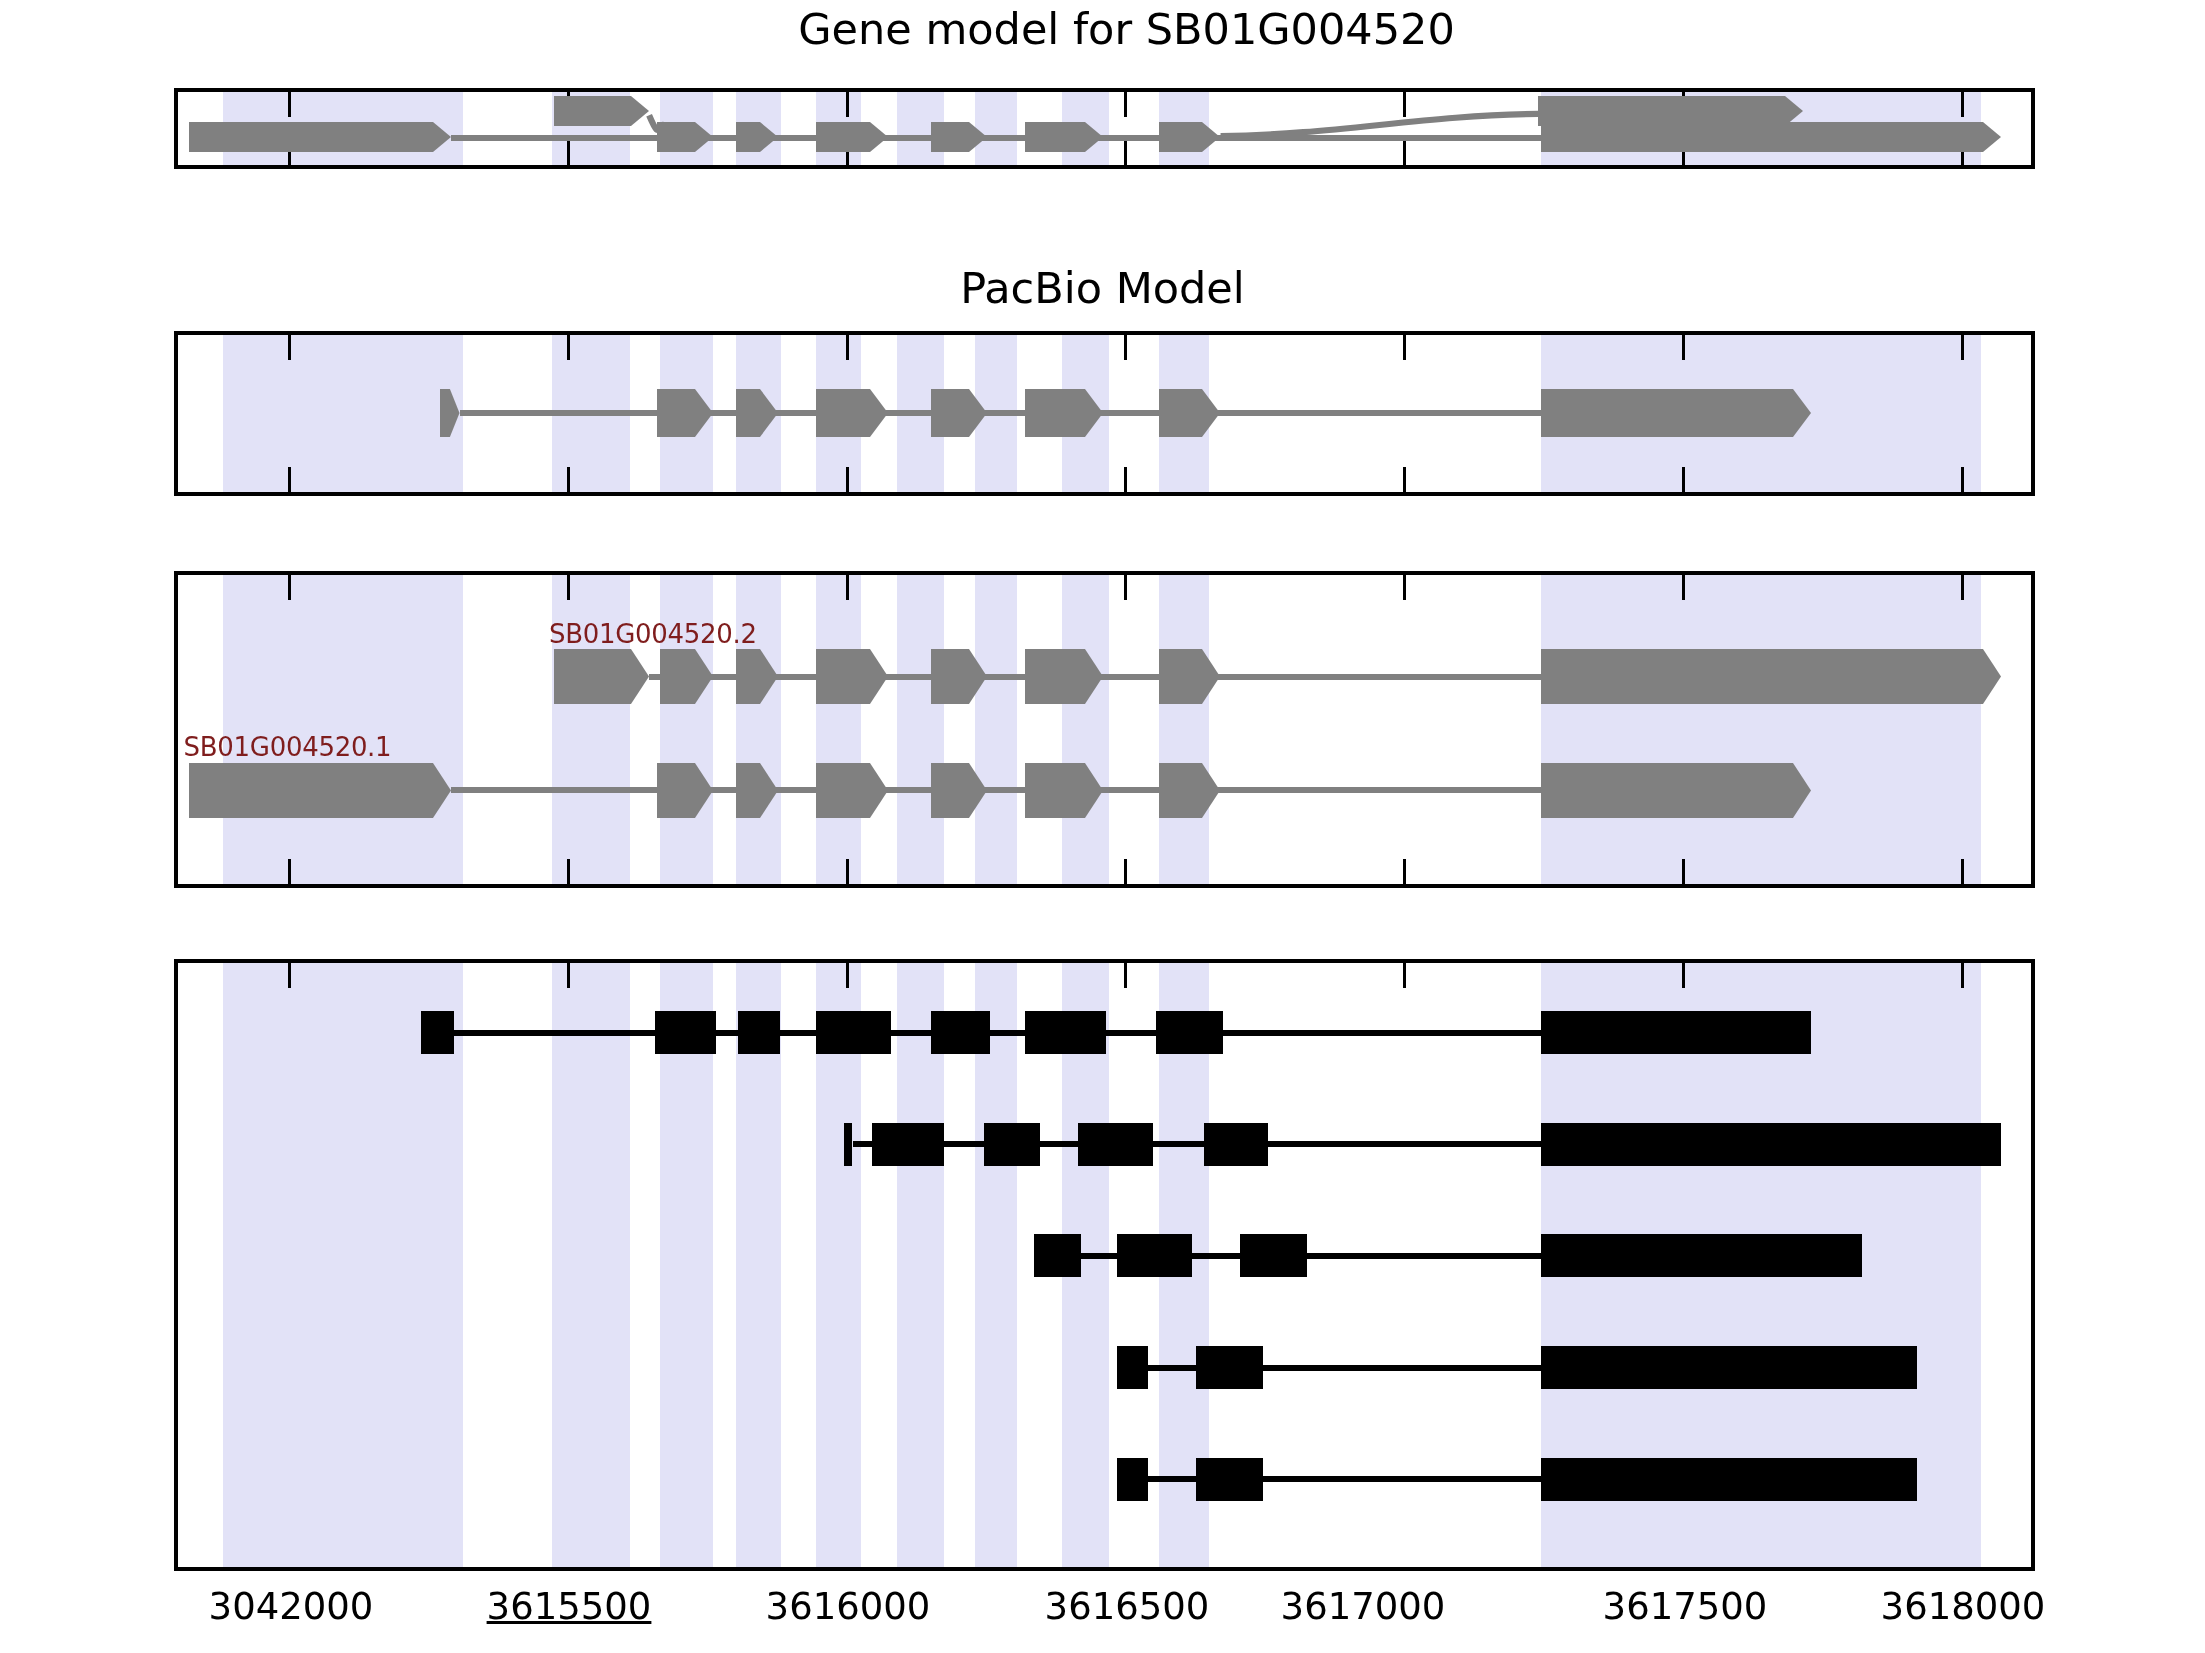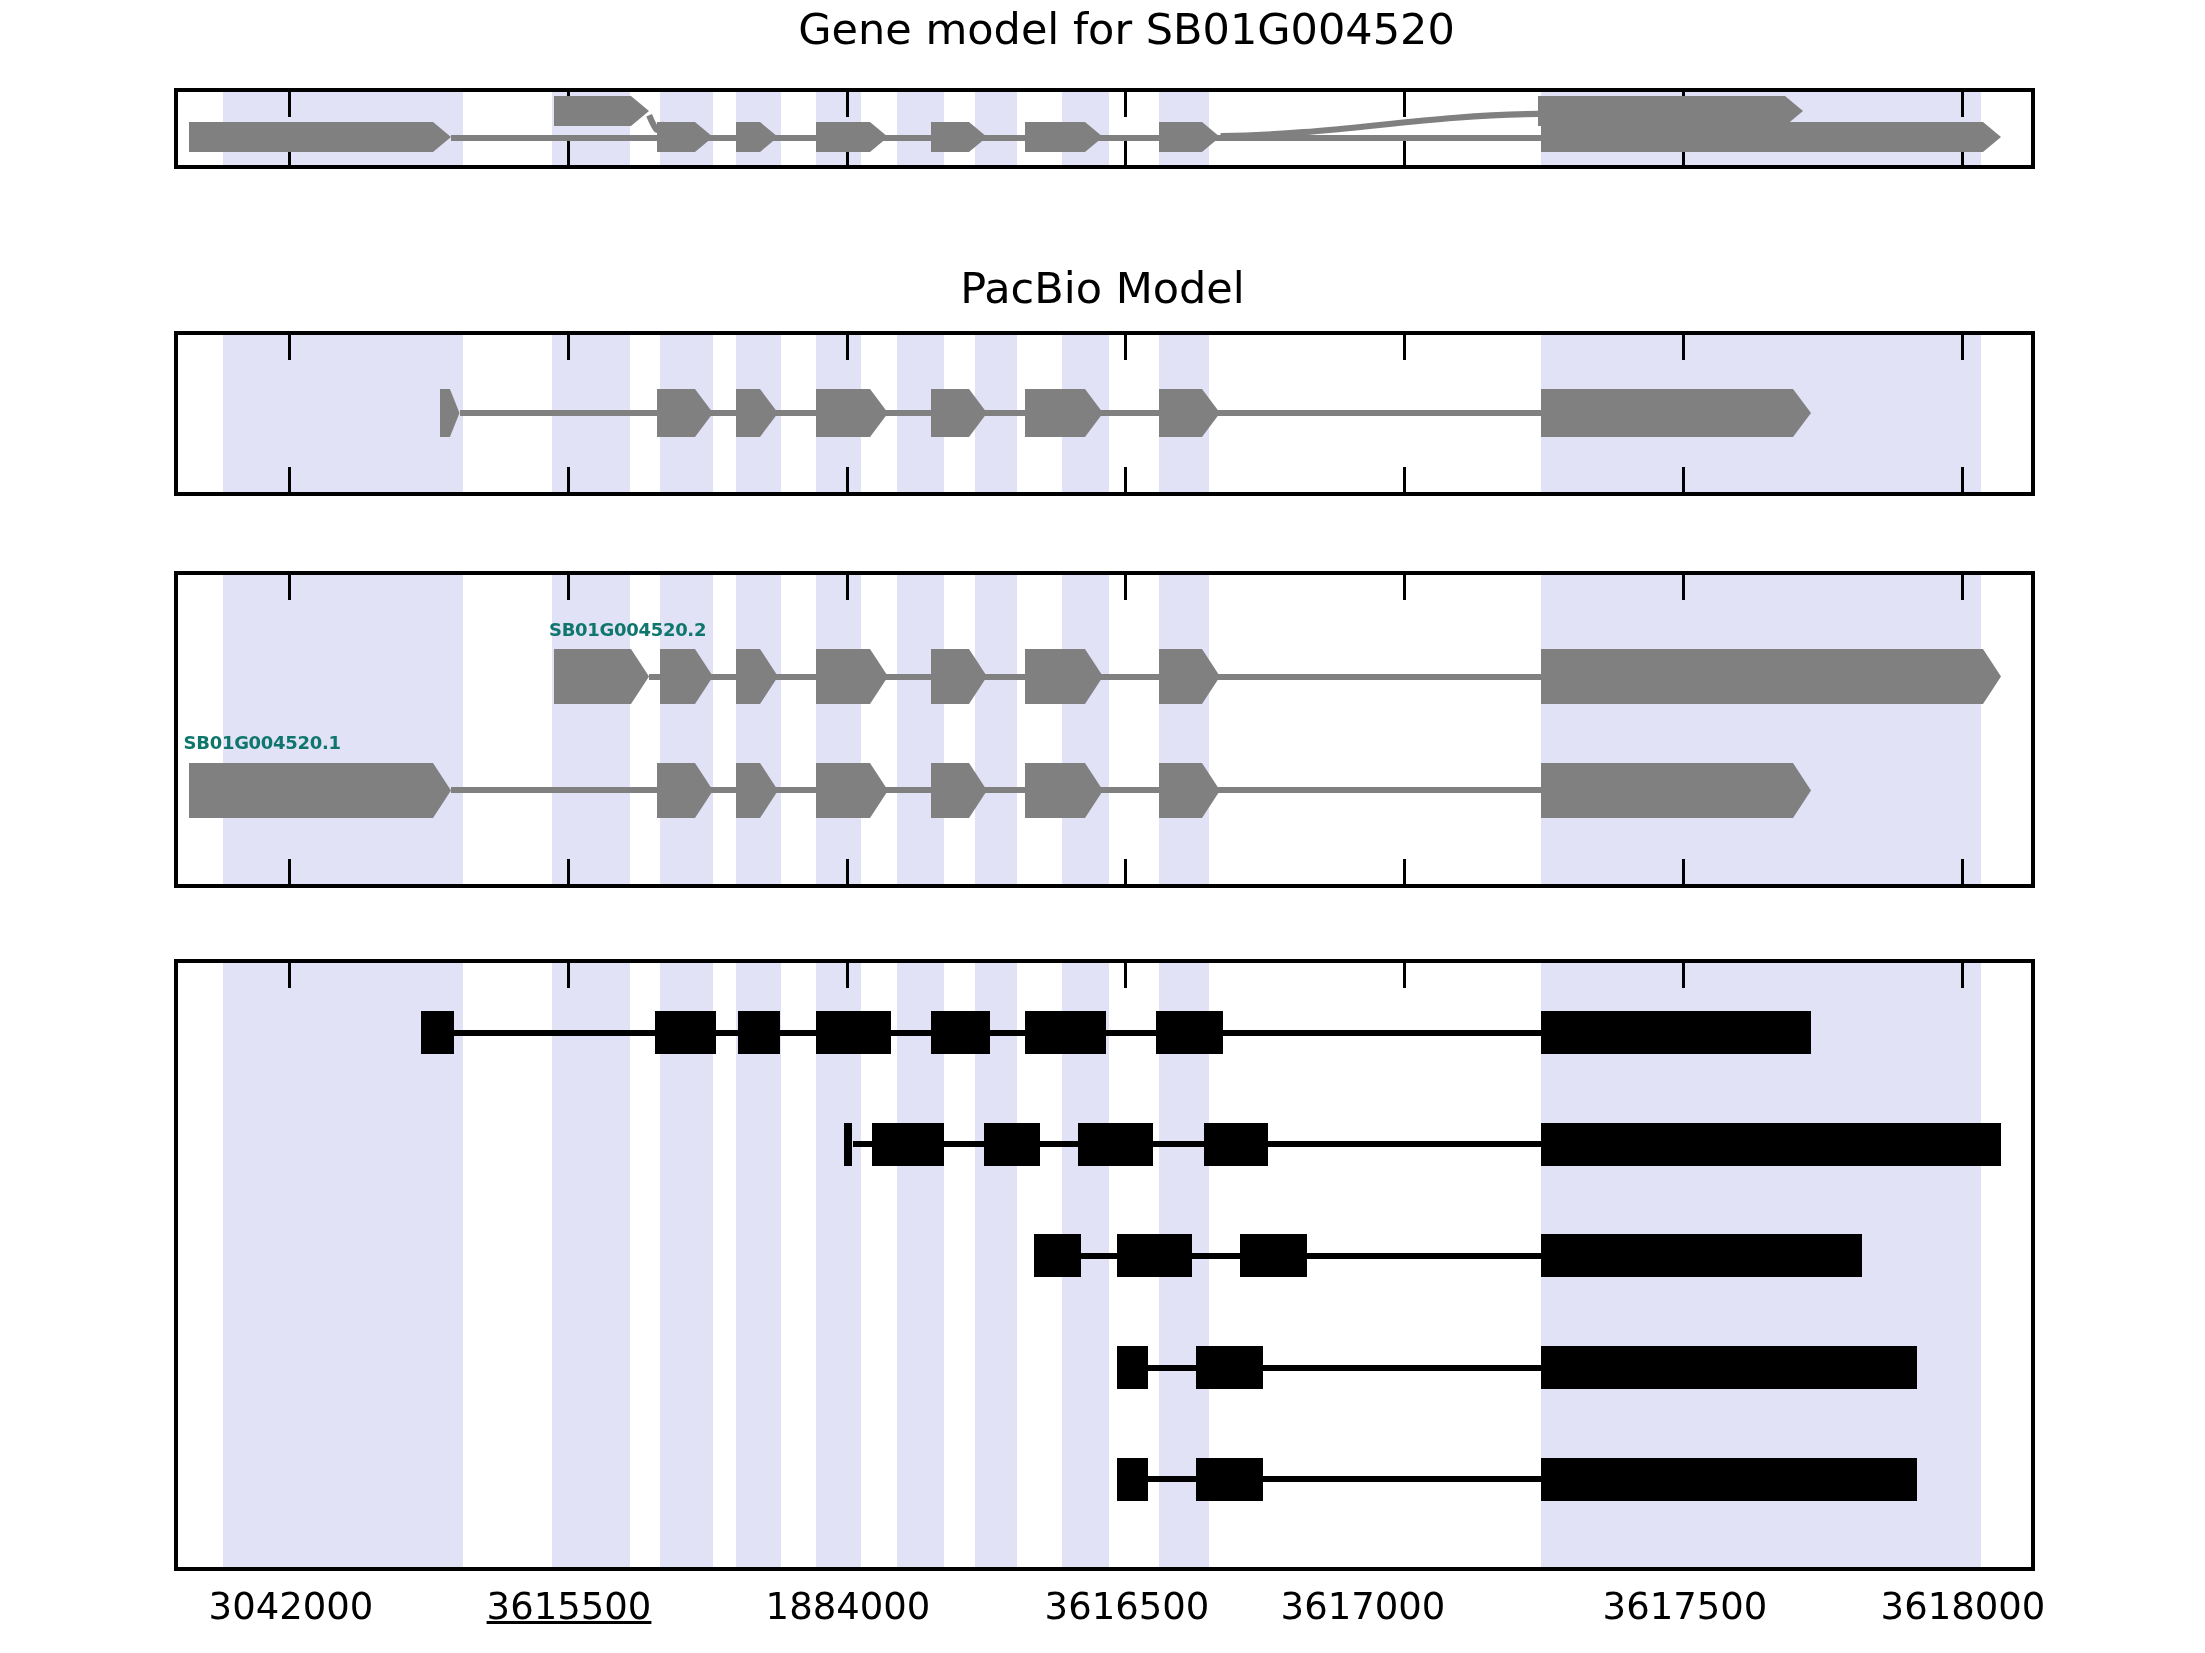--- a/index.html
+++ b/index.html
@@ -12,21 +12,21 @@
   .tick.top{top:0;height:25px;}
   .tick.bot{bottom:0;height:25px;}
   .xlabel{position:absolute;text-align:center;color:#000;font-size:37px;white-space:nowrap;}
   .intron{position:absolute;background:#808080;height:6.2px;}
   .intron-black{position:absolute;background:#000;height:6.2px;}
   .exon{position:absolute;background:#808080;}
   .exon.arrow{clip-path:polygon(0 0, calc(100% - 18px) 0, 100% 50%, calc(100% - 18px) 100%, 0 100%);}
   .exon.arrow-sm{clip-path:polygon(0 0, calc(100% - 9.6px) 0, 100% 50%, calc(100% - 9.6px) 100%, 0 100%);}
   .rexon{position:absolute;background:#000;}
   .curve{position:absolute;overflow:visible;}
-  .iso-label{position:absolute;color:#0f766e;font-weight:bold;font-size:18px;white-space:nowrap;letter-spacing:-0.3px;}
+  .iso-label{position:absolute;color:#7f1d1d;font-weight:normal;font-size:26px;white-space:nowrap;letter-spacing:-0.3px;}
 </style>
 </head>
 <body>
 
 <div class="fig">
 
   <div class="panel-title" style="top:4.1px;font-size:43px;padding-left:24px;">Gene model for SB01G004520</div>
   <div class="panel" id="panel-gene" style="left:174px;top:88px;width:1861px;height:81px;">
       <div class="band" style="left: 45px; width: 240px;"></div>
       <div class="band" style="left: 374px; width: 78px;"></div>
@@ -208,21 +208,21 @@
         <div class="intron-black" style="left: 970px; width: 393px; top: 513px;"></div>
         <div class="rexon" style="left: 939px; width: 31px; top: 495px; height: 43px; background: rgb(0, 0, 0);"></div>
         <div class="rexon" style="left: 1018px; width: 67px; top: 495px; height: 43px; background: rgb(0, 0, 0);"></div>
         <div class="rexon" style="left: 1363px; width: 376px; top: 495px; height: 43px; background: rgb(0, 0, 0);"></div>
       </div>
     </div>
 
   <div id="xticklabels">
       <div class="xlabel" style="width: 248px; left: 167px; top: 1585px;">3042000</div>
       <div class="xlabel" style="width: 248px; left: 445px; top: 1585px; text-decoration: underline;">3615500</div>
-      <div class="xlabel" style="width: 248px; left: 724px; top: 1585px;">1884000</div>
+      <div class="xlabel" style="width: 248px; left: 724px; top: 1585px;">3616000</div>
       <div class="xlabel" style="width: 248px; left: 1003px; top: 1585px;">3616500</div>
       <div class="xlabel" style="width: 248px; left: 1239px; top: 1585px;">3617000</div>
       <div class="xlabel" style="width: 248px; left: 1561px; top: 1585px;">3617500</div>
       <div class="xlabel" style="width: 248px; left: 1839px; top: 1585px;">3618000</div>
     </div>
 
 </div>
 
 
 </body></html>

